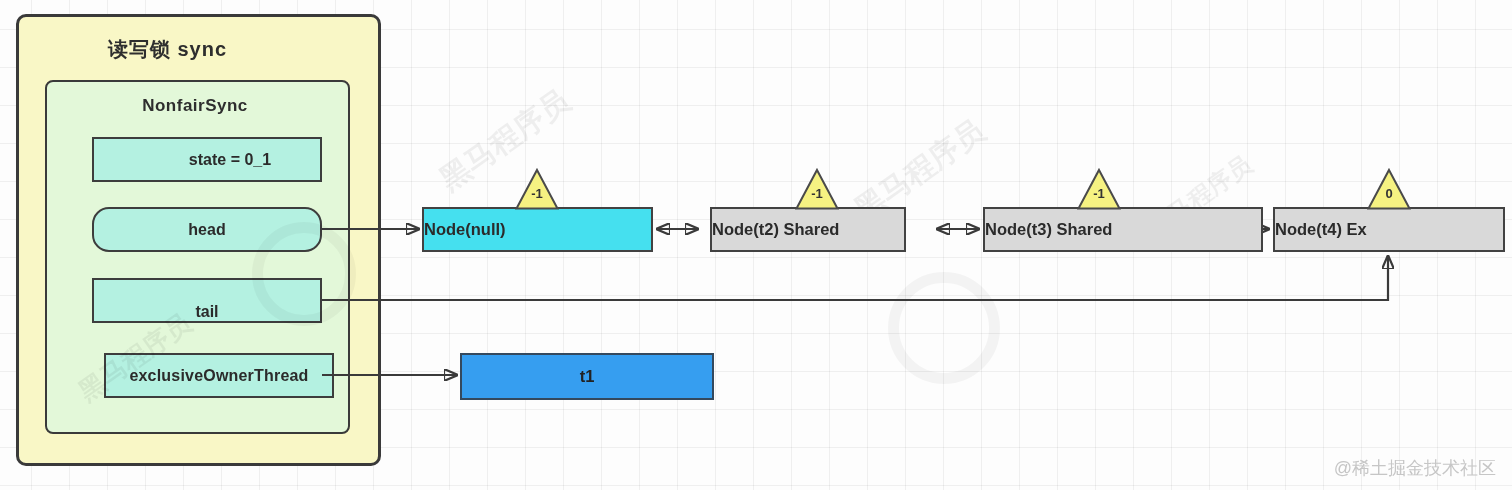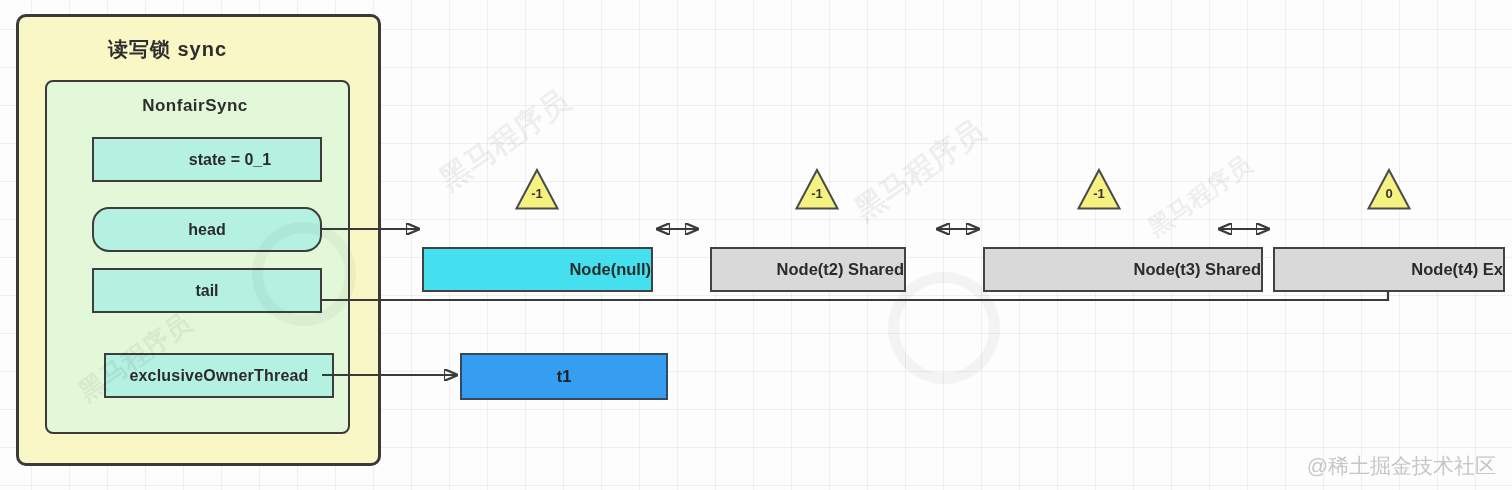--- a/index.html
+++ b/index.html
@@ -35,38 +35,37 @@
 
   
   .field {
     left:92px; width:230px; height:45px;
     background:#b4f1e1; border:2px solid #3d3d3d;
     display:flex; align-items:center; justify-content:center;
     font-size:16px; font-weight:bold; color:#2b2b2b;
   }
   .field.f0 { top:137px;padding-left:46px; }
   .field.f1 { top:207px;border-radius:17px; }
-  .field.f2 { top:268px; }
+  .field.f2 { top:278px;align-items:flex-end; }
   .field.f3 { top:353px; letter-spacing:0.2px;margin-left:12px; }
 
   
   .node {
     top:207px; height:45px;
     border:2px solid #424242;
-    display:flex; align-items:center; justify-content:flex-end;
+    display:flex; align-items:center; justify-content:flex-start;
     font-size:16.5px; font-weight:bold; color:#2b2b2b;
     z-index:5;
-    margin-top:40px;
   }
   .node.head-node { background:#45e0ef; }
   .node.gray-node { background:#d9d9d9; }
 
   
   .thread-box {
-    left:460px; top:353px; width:208px; height:47px;
+    left:460px; top:353px; width:254px; height:47px;
     background:#369ef0; border:2px solid #34495e;
     display:flex; align-items:center; justify-content:center;
     font-size:16.5px; font-weight:bold; color:#222;
     z-index:5;
   }
 
   
   .tri { top:167px; width:46px; height:44px; z-index:6; }
   .tri svg { display:block; width:46px; height:44px; }
   .tri polygon { fill:#f6f282; stroke:#4a4a4a; stroke-width:2; }
@@ -80,21 +79,21 @@
 
   
   .wm-text {
     font-size:30px; font-weight:bold; color:#000; opacity:0.055;
     transform:rotate(-35deg); white-space:nowrap; z-index:2;
   }
   .wm-ring {
     border:11px solid #000; border-radius:50%; opacity:0.04; z-index:2;
   }
   .credit {
-    right:16px; bottom:10px; font-size:21px; color:#c6c6c6; z-index:7;
+    right:16px; bottom:10px; font-size:18px; color:#c6c6c6; z-index:7;
   }
 </style>
 </head>
 <body>
 
 <div class="canvas">
 
   <div class="abs wm-text" style="left:430px; top:120px;">黑马程序员</div>
   <div class="abs wm-text" style="left:845px; top:150px;">黑马程序员</div>
   <div class="abs wm-text" style="left:1140px; top:180px; font-size:24px;">黑马程序员</div>

